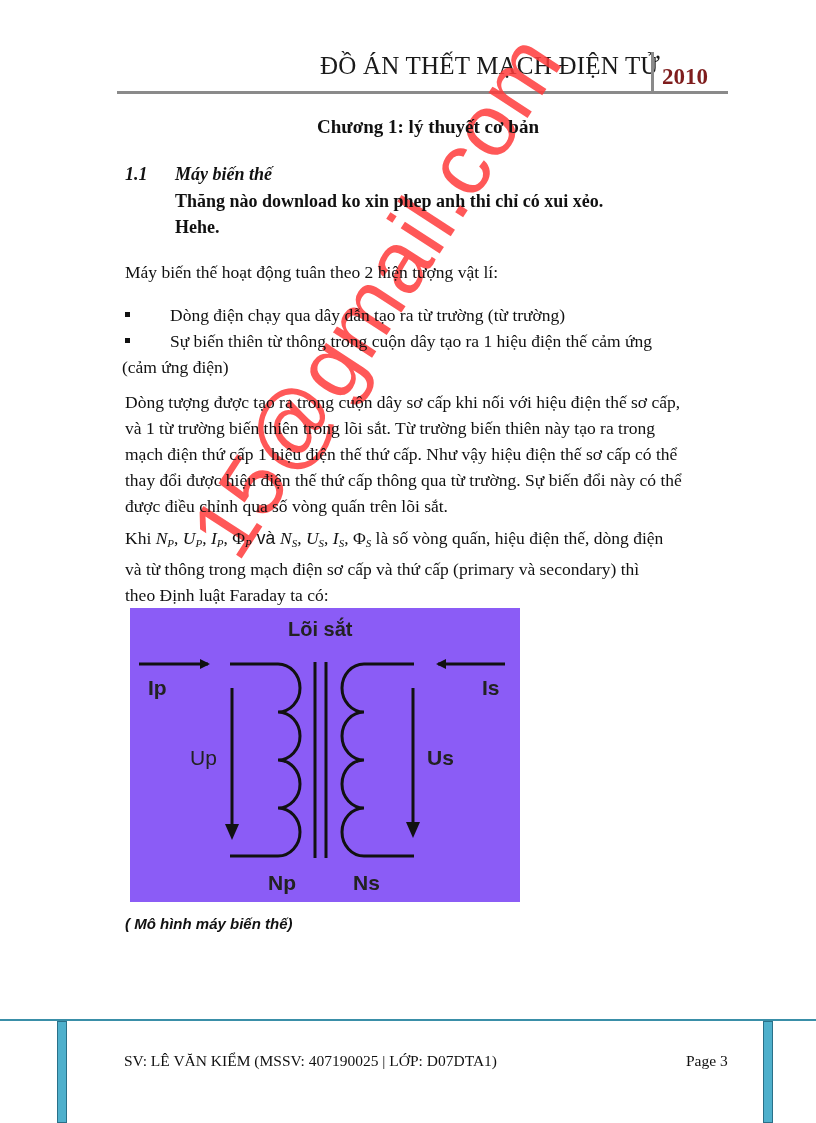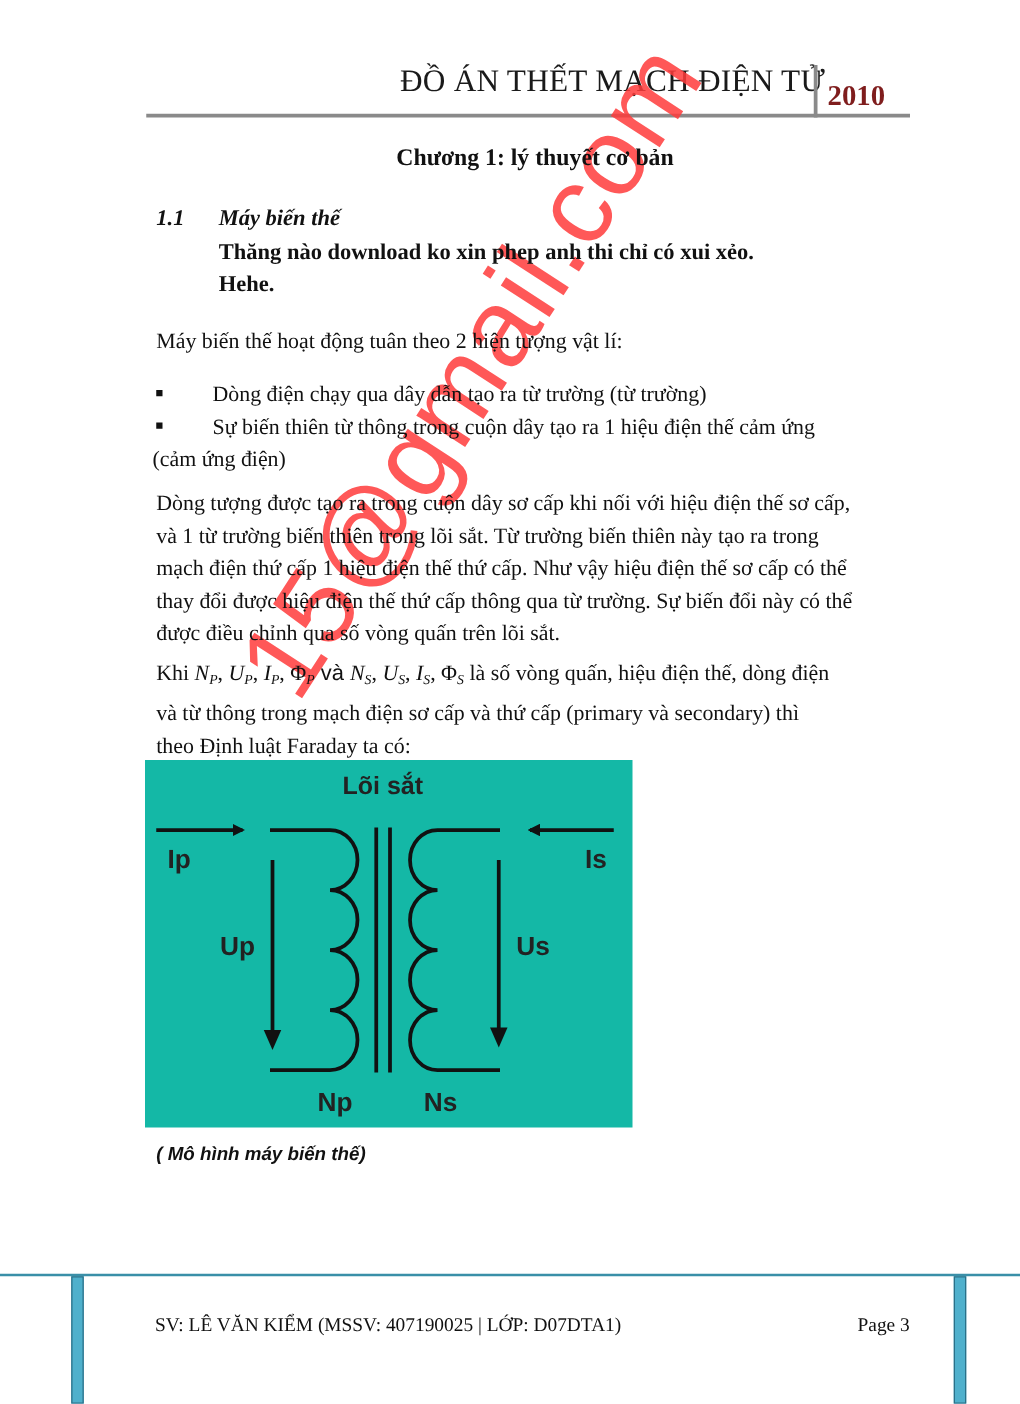--- a/index.html
+++ b/index.html
@@ -20,21 +20,21 @@
   .bullet { left: 125px; font-size: 17.5px; white-space: nowrap; }
   .bullet .mark { display: inline-block; width: 5px; height: 5px; background: #111; margin-right: 40px; vertical-align: middle; position: relative; top: -2px; }
   .sub { font-size: 11px; vertical-align: -3px; font-style: italic; }
   .it { font-style: italic; }
   .sans { font-family: "Liberation Sans", "DejaVu Sans", sans-serif; text-align: center; }
   
   .watermark { left: 170px; top: 520px; font-family: "Liberation Sans", "DejaVu Sans", sans-serif;
                font-size: 88px; color: #ff3b3b; opacity: 0.85; transform-origin: 0 0; transform: rotate(-57deg);
                white-space: nowrap; letter-spacing: 1px; }
   
-  .diagram { left: 116px; top: 608px; width: 390px; height: 294px; background: #14b8a6; }
+  .diagram { left: 130px; top: 608px; width: 390px; height: 294px; background: #8b5cf6; }
   .caption { left: 125px; top: 915px; font-family: "Liberation Sans", "DejaVu Sans", sans-serif; font-size: 15px; font-style: italic; font-weight: bold; }
   
   .ftr-line { left: 0; top: 1019px; width: 816px; height: 2px; background: #3a8fa8; }
   .ftr-bar { top: 1021px; width: 10px; height: 102px; background: #4fb0cc; border: 1px solid #2a7088; box-sizing: border-box; }
   .ftr-text { left: 124px; top: 1052px; font-size: 15.5px; white-space: nowrap; }
   .ftr-page { left: 675px; top: 1052px; font-size: 15.5px; margin-left: 11px; }
 </style>
 </head>
 <body>
 
@@ -103,21 +103,21 @@
       <line x1="102" y1="80" x2="102" y2="224"></line>
 
       <line x1="283" y1="80" x2="283" y2="222"></line>
     </g>
     <path d="M95,216 L109,216 L102,232 z" fill="#111"></path>
     <path d="M276,214 L290,214 L283,230 z" fill="#111"></path>
   </svg>
   <div class="abs sans" style="left:158px;top:10px;font-size:20px;font-weight:bold;color:#222">Lõi sắt</div>
   <div class="abs sans" style="left:18px;top:68px;font-size:21px;font-weight:bold;color:#222">Ip</div>
   <div class="abs sans" style="left:352px;top:68px;font-size:21px;font-weight:bold;color:#222">Is</div>
-  <div class="abs sans" style="left:60px;top:138px;font-size:21px;font-weight:bold;color:#222">Up</div>
+  <div class="abs sans" style="left:60px;top:138px;font-size:21px;font-weight:normal;color:#222">Up</div>
   <div class="abs sans" style="left:297px;top:138px;font-size:21px;font-weight:bold;color:#222">Us</div>
   <div class="abs sans" style="left:138px;top:263px;font-size:21px;font-weight:bold;color:#222">Np</div>
   <div class="abs sans" style="left:223px;top:263px;font-size:21px;font-weight:bold;color:#222">Ns</div>
 </div>
 
 <div class="abs caption">( Mô hình máy biến thế)</div>
 
 <div class="abs ftr-line"></div>
 <div class="abs ftr-bar" style="left:57px"></div>
 <div class="abs ftr-bar" style="left:763px"></div>

